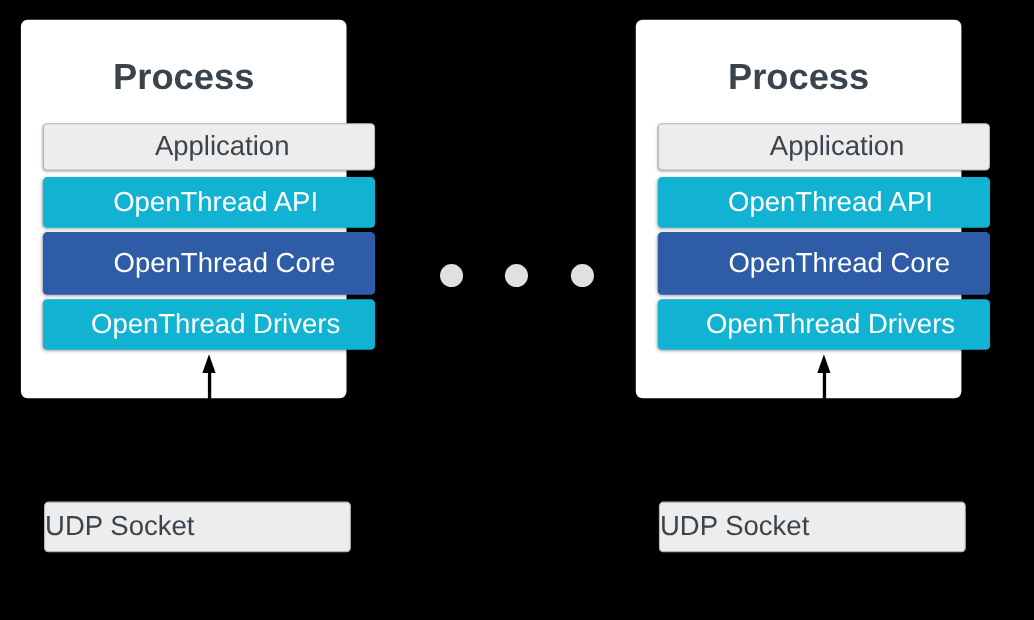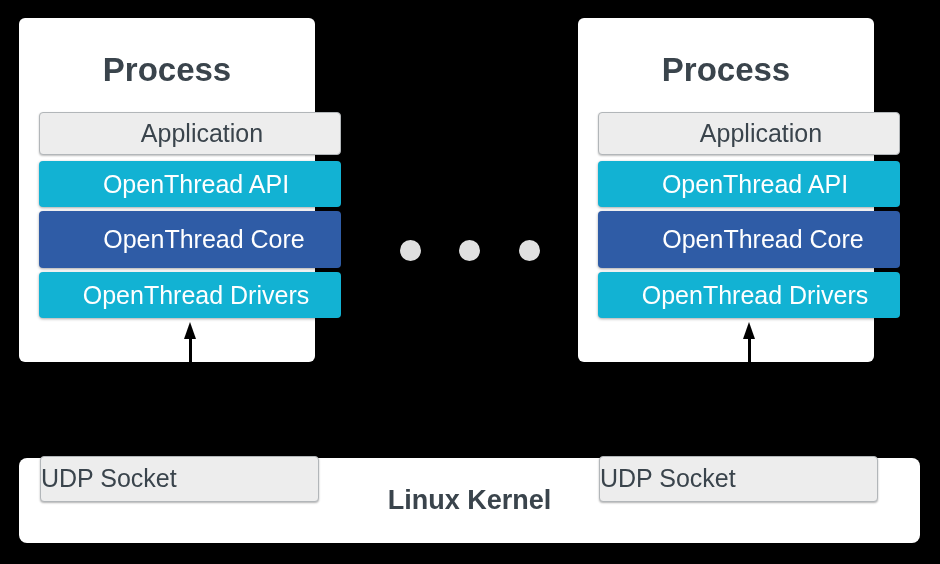--- a/index.html
+++ b/index.html
@@ -159,19 +159,16 @@
 
   <div class="arrow left">
     <div class="arrow-head"></div>
     <div class="arrow-line"></div>
   </div>
   <div class="arrow right">
     <div class="arrow-head"></div>
     <div class="arrow-line"></div>
   </div>
 
-  <div class="kernel-band">
-    <div class="kernel-label">Linux Kernel</div>
-  </div>
   <div class="udp-socket left">UDP Socket</div>
   <div class="udp-socket right">UDP Socket</div>
 
 </div>
 
 </body></html>

